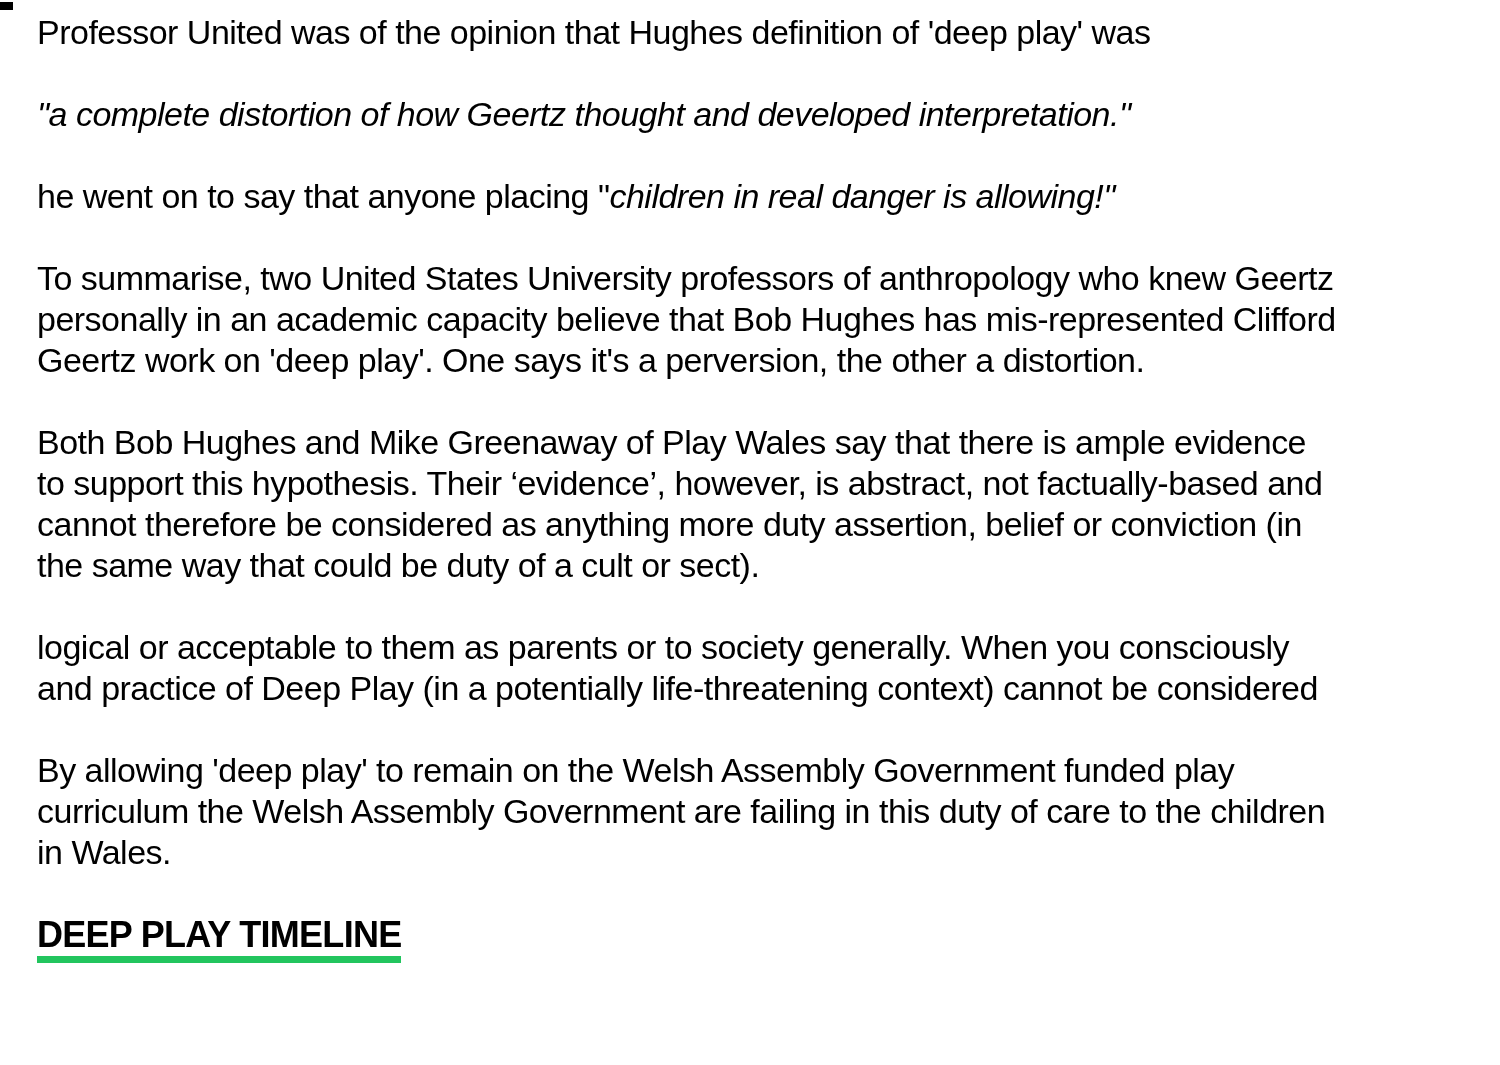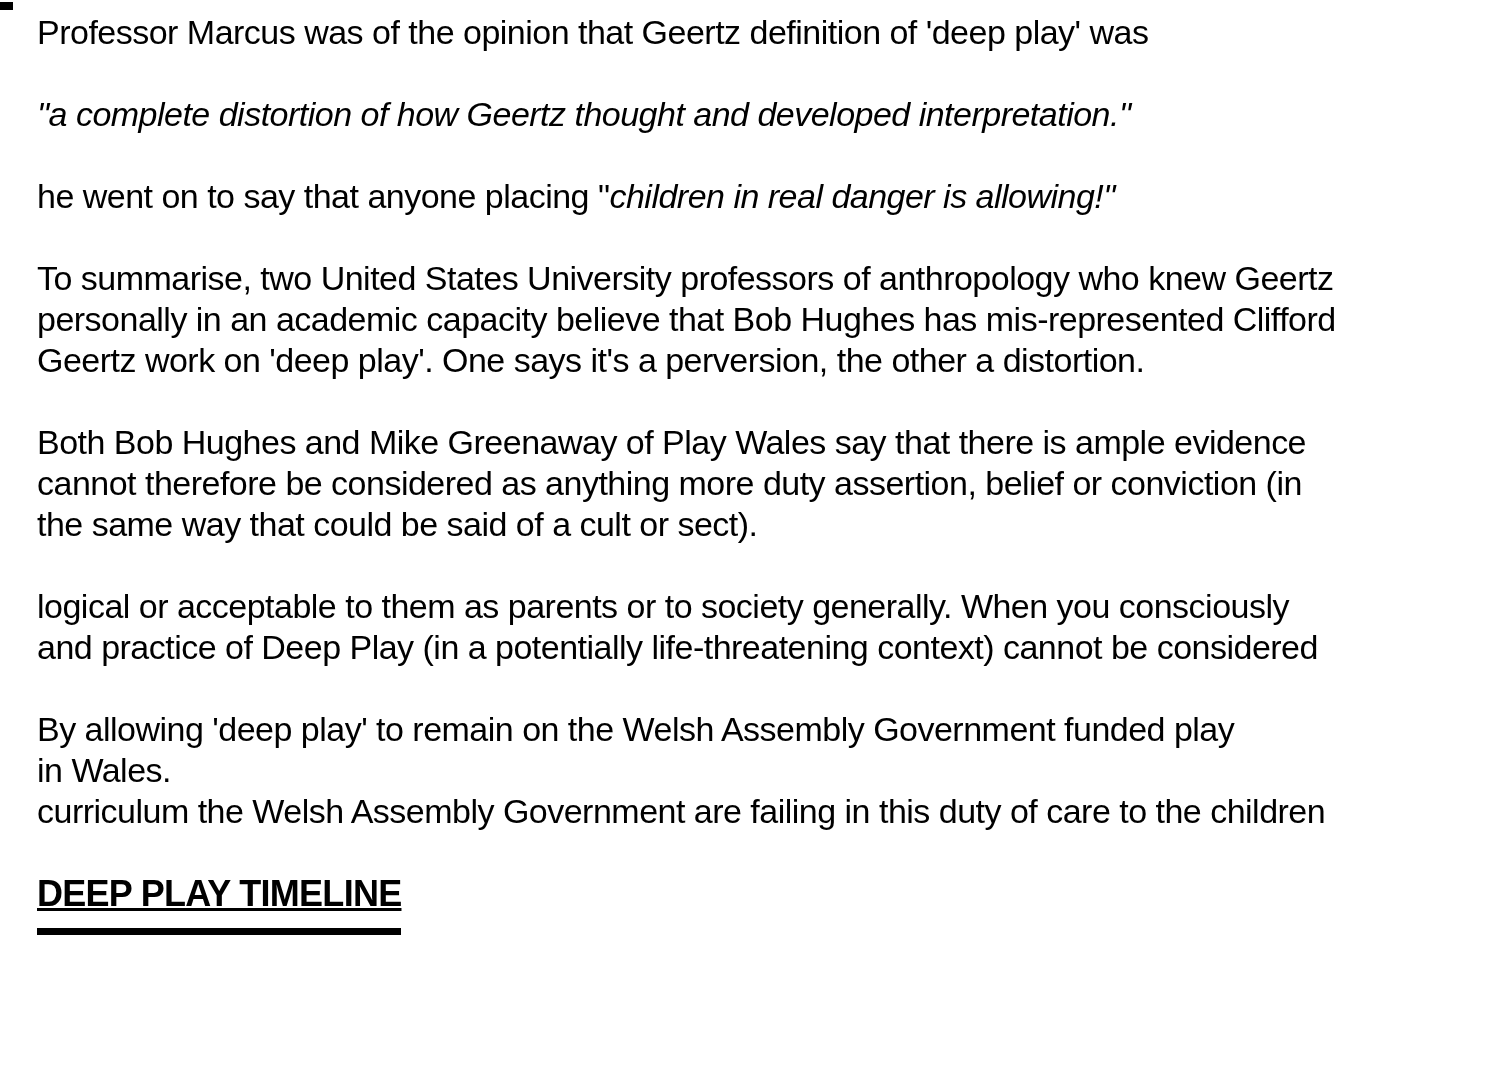--- a/index.html
+++ b/index.html
@@ -44,53 +44,53 @@
   }
   .heading {
     margin: 0;
     font-size: 36px;
     line-height: 41px;
     font-weight: bold;
     letter-spacing: -0.02em;
   }
   .heading .underline-wrap {
     display: inline-block;
-    border-bottom: 7px solid #000000;
-    padding-bottom: 14px;
-    text-decoration: underline;
+    border-bottom: 7px solid #22c55e;
+    padding-bottom: 1px;
   }
 </style>
 </head>
 <body>
 
 <div class="corner-mark"></div>
 
 <div class="doc">
     <p class="para">
-      <span class="line"><span>Professor Marcus was of the opinion that Geertz definition of 'deep play' was</span></span>
+      <span class="line"><span>Professor United was of the opinion that Hughes definition of 'deep play' was</span></span>
     </p>
     <p class="para">
       <span class="line"><span class="seg-italic">"a complete distortion of how Geertz thought and developed interpretation."</span></span>
     </p>
     <p class="para">
       <span class="line"><span>he went on to say that anyone placing "</span><span class="seg-italic">children in real danger is allowing!"</span></span>
     </p>
     <p class="para">
       <span class="line"><span>To summarise, two United States University professors of anthropology who knew Geertz</span></span>
       <span class="line"><span>personally in an academic capacity believe that Bob Hughes has mis-represented Clifford</span></span>
       <span class="line"><span>Geertz work on 'deep play'. One says it's a perversion, the other a distortion.</span></span>
     </p>
     <p class="para">
       <span class="line"><span>Both Bob Hughes and Mike Greenaway of Play Wales say that there is ample evidence</span></span>
+      <span class="line"><span>to support this hypothesis. Their ‘evidence’, however, is abstract, not factually-based and</span></span>
       <span class="line"><span>cannot therefore be considered as anything more duty assertion, belief or conviction (in</span></span>
-      <span class="line"><span>the same way that could be said of a cult or sect).</span></span>
+      <span class="line"><span>the same way that could be duty of a cult or sect).</span></span>
     </p>
     <p class="para">
       <span class="line"><span>logical or acceptable to them as parents or to society generally. When you consciously</span></span>
       <span class="line"><span>and practice of Deep Play (in a potentially life-threatening context) cannot be considered</span></span>
     </p>
     <p class="para">
       <span class="line"><span>By allowing 'deep play' to remain on the Welsh Assembly Government funded play</span></span>
+      <span class="line"><span>curriculum the Welsh Assembly Government are failing in this duty of care to the children</span></span>
       <span class="line"><span>in Wales.</span></span>
-      <span class="line"><span>curriculum the Welsh Assembly Government are failing in this duty of care to the children</span></span>
     </p>
     <h2 class="heading"><span class="underline-wrap"><span class="line"><span>DEEP PLAY TIMELINE</span></span></span></h2>
   </div>
 
 </body></html>

